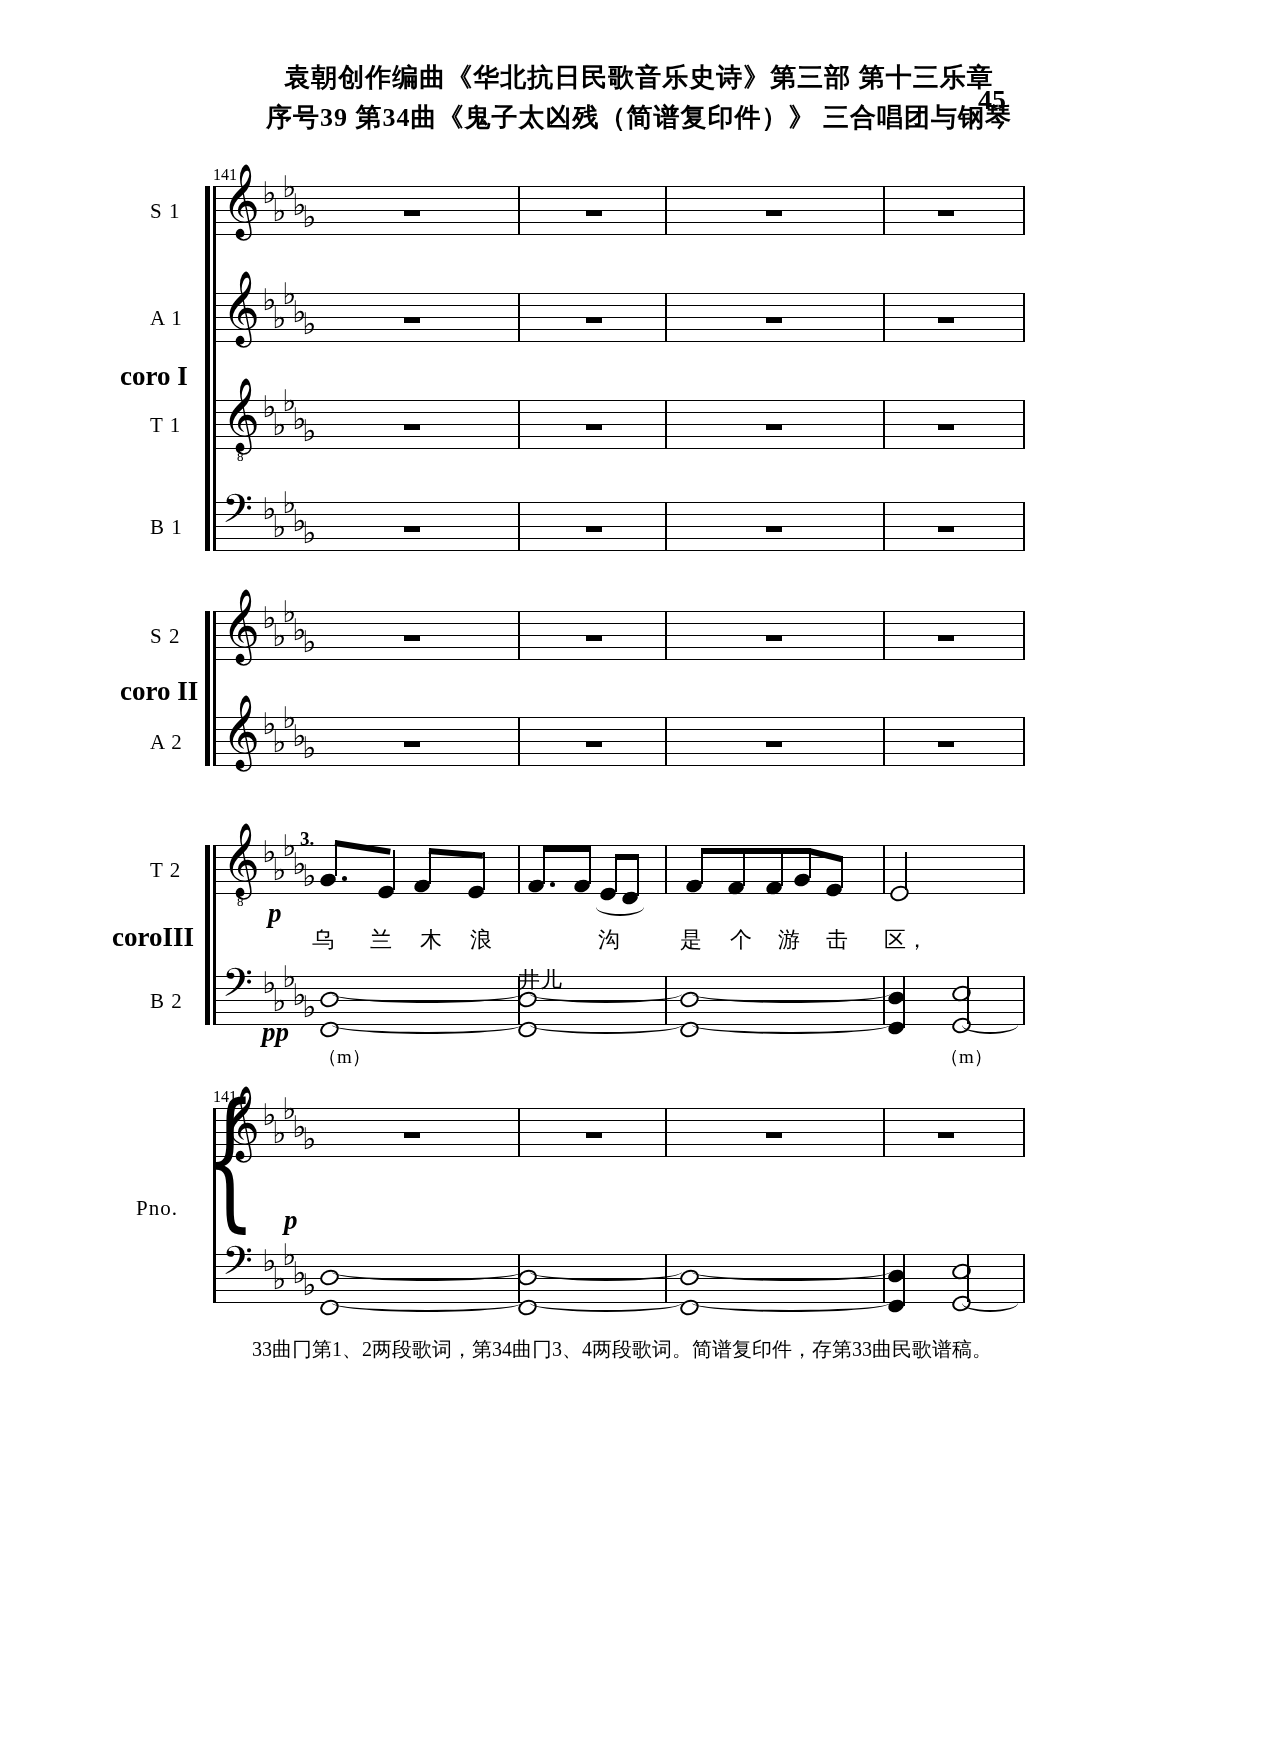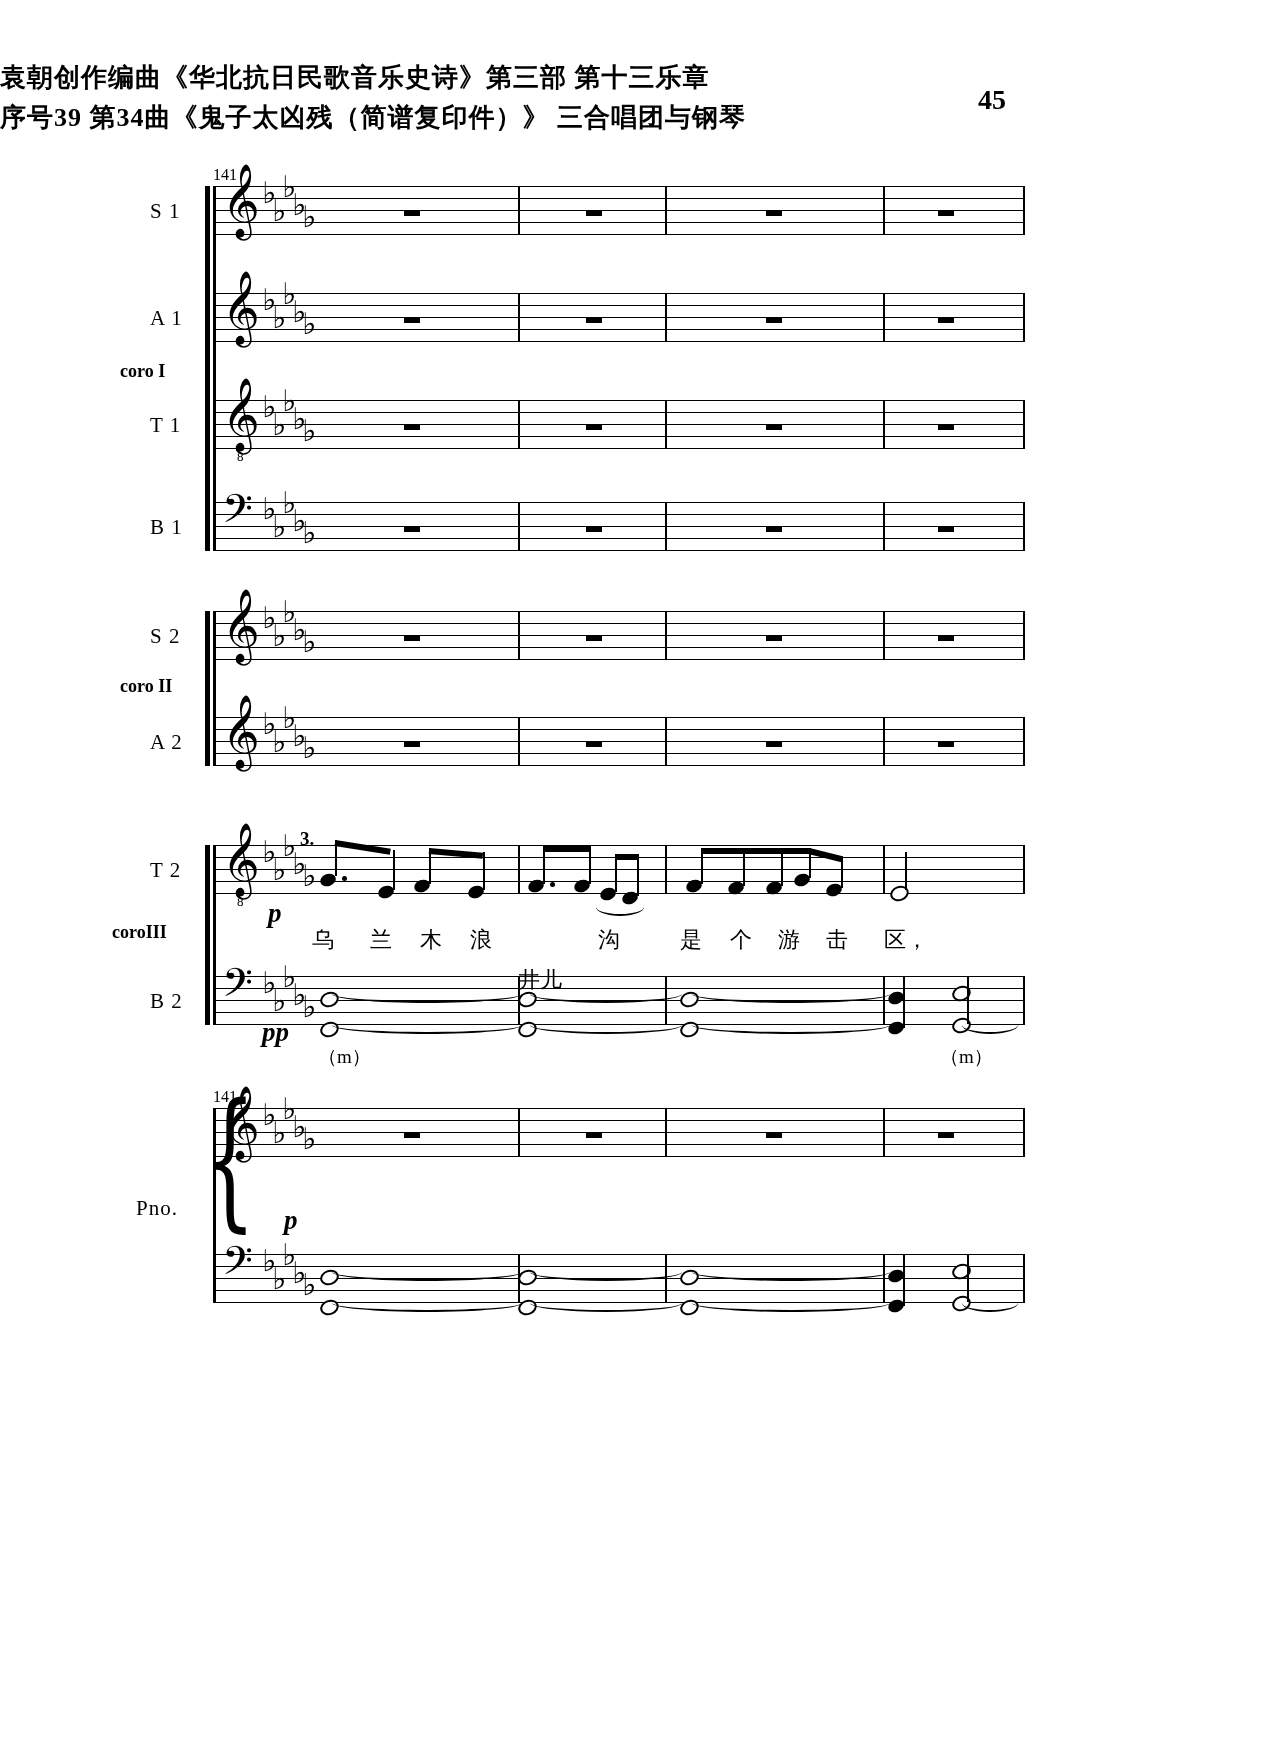--- a/index.html
+++ b/index.html
@@ -1,20 +1,20 @@
 <!DOCTYPE html>
 <html><head>
 <meta charset="utf-8">
 <style>
   html,body{margin:0;padding:0;background:#fff;}
   body{width:1278px;height:1757px;position:relative;font-family:"Liberation Serif",serif;color:#000;overflow:hidden;}
   .page{position:absolute;left:0;top:0;width:1278px;height:1757px;background:#fff;}
 
   
-  .header{position:absolute;left:0;top:58px;width:1278px;text-align:left;}
+  .header{position:absolute;left:0;top:58px;width:1278px;text-align:center;}
   .header .line{font-size:26px;font-weight:bold;letter-spacing:1px;line-height:40px;}
   .page-number{position:absolute;right:272px;top:84px;font-size:28px;font-weight:bold;}
 
   
   .score{position:absolute;left:0;top:0;width:1278px;height:1356px;}
 
   
   .staff{position:absolute;height:48px;}
   .staff .ln{position:absolute;left:0;width:100%;height:1px;background:#000;}
   .staff .ln:nth-child(1){top:0px}
@@ -25,21 +25,21 @@
 
   
   .bar{position:absolute;width:1.6px;background:#000;}
   .sysbar{position:absolute;width:3px;background:#000;}
   .thickbar{position:absolute;width:5px;background:#000;}
 
   
   .clef{position:absolute;font-size:52px;line-height:1;font-family:"DejaVu Sans",sans-serif;}
   .clef-g{font-size:64px;}
   .label{position:absolute;font-size:21px;font-family:"Liberation Serif",serif;letter-spacing:1px;}
-  .grouplabel{position:absolute;font-size:18px;font-weight:bold;font-family:"Liberation Serif",serif;}
+  .grouplabel{position:absolute;font-size:27px;font-weight:bold;font-family:"Liberation Serif",serif;}
   .meas-num{position:absolute;font-size:16px;font-family:"Liberation Serif",serif;}
   .dyn{position:absolute;font-style:italic;font-weight:bold;font-size:27px;font-family:"Liberation Serif",serif;}
   .lyric{position:absolute;font-size:22px;font-family:"Liberation Serif",serif;}
   .anno{position:absolute;font-size:19px;font-family:"Liberation Serif",serif;}
   .small8{position:absolute;font-size:13px;}
 
   
   .rest{position:absolute;width:16px;height:6px;background:#000;}
 
   
@@ -413,15 +413,16 @@
     <div class="slur" style="left:692px;top:1294px;width:198px;"></div>
     <div class="slur" style="left:962px;top:1294px;width:56px;"></div>
 
     <div class="bar" style="left:518px;top:1254px;height:49px;"></div>
     <div class="bar" style="left:665px;top:1254px;height:49px;"></div>
     <div class="bar" style="left:883px;top:1254px;height:49px;"></div>
     <div class="bar" style="left:1023px;top:1254px;height:49px;"></div>
   </div>
 
   <div class="footnote">
+    <div>33曲冂第1、2两段歌词，第34曲冂3、4两段歌词。简谱复印件，存第33曲民歌谱稿。</div>
   </div>
 
 </div>
 
 </body></html>

